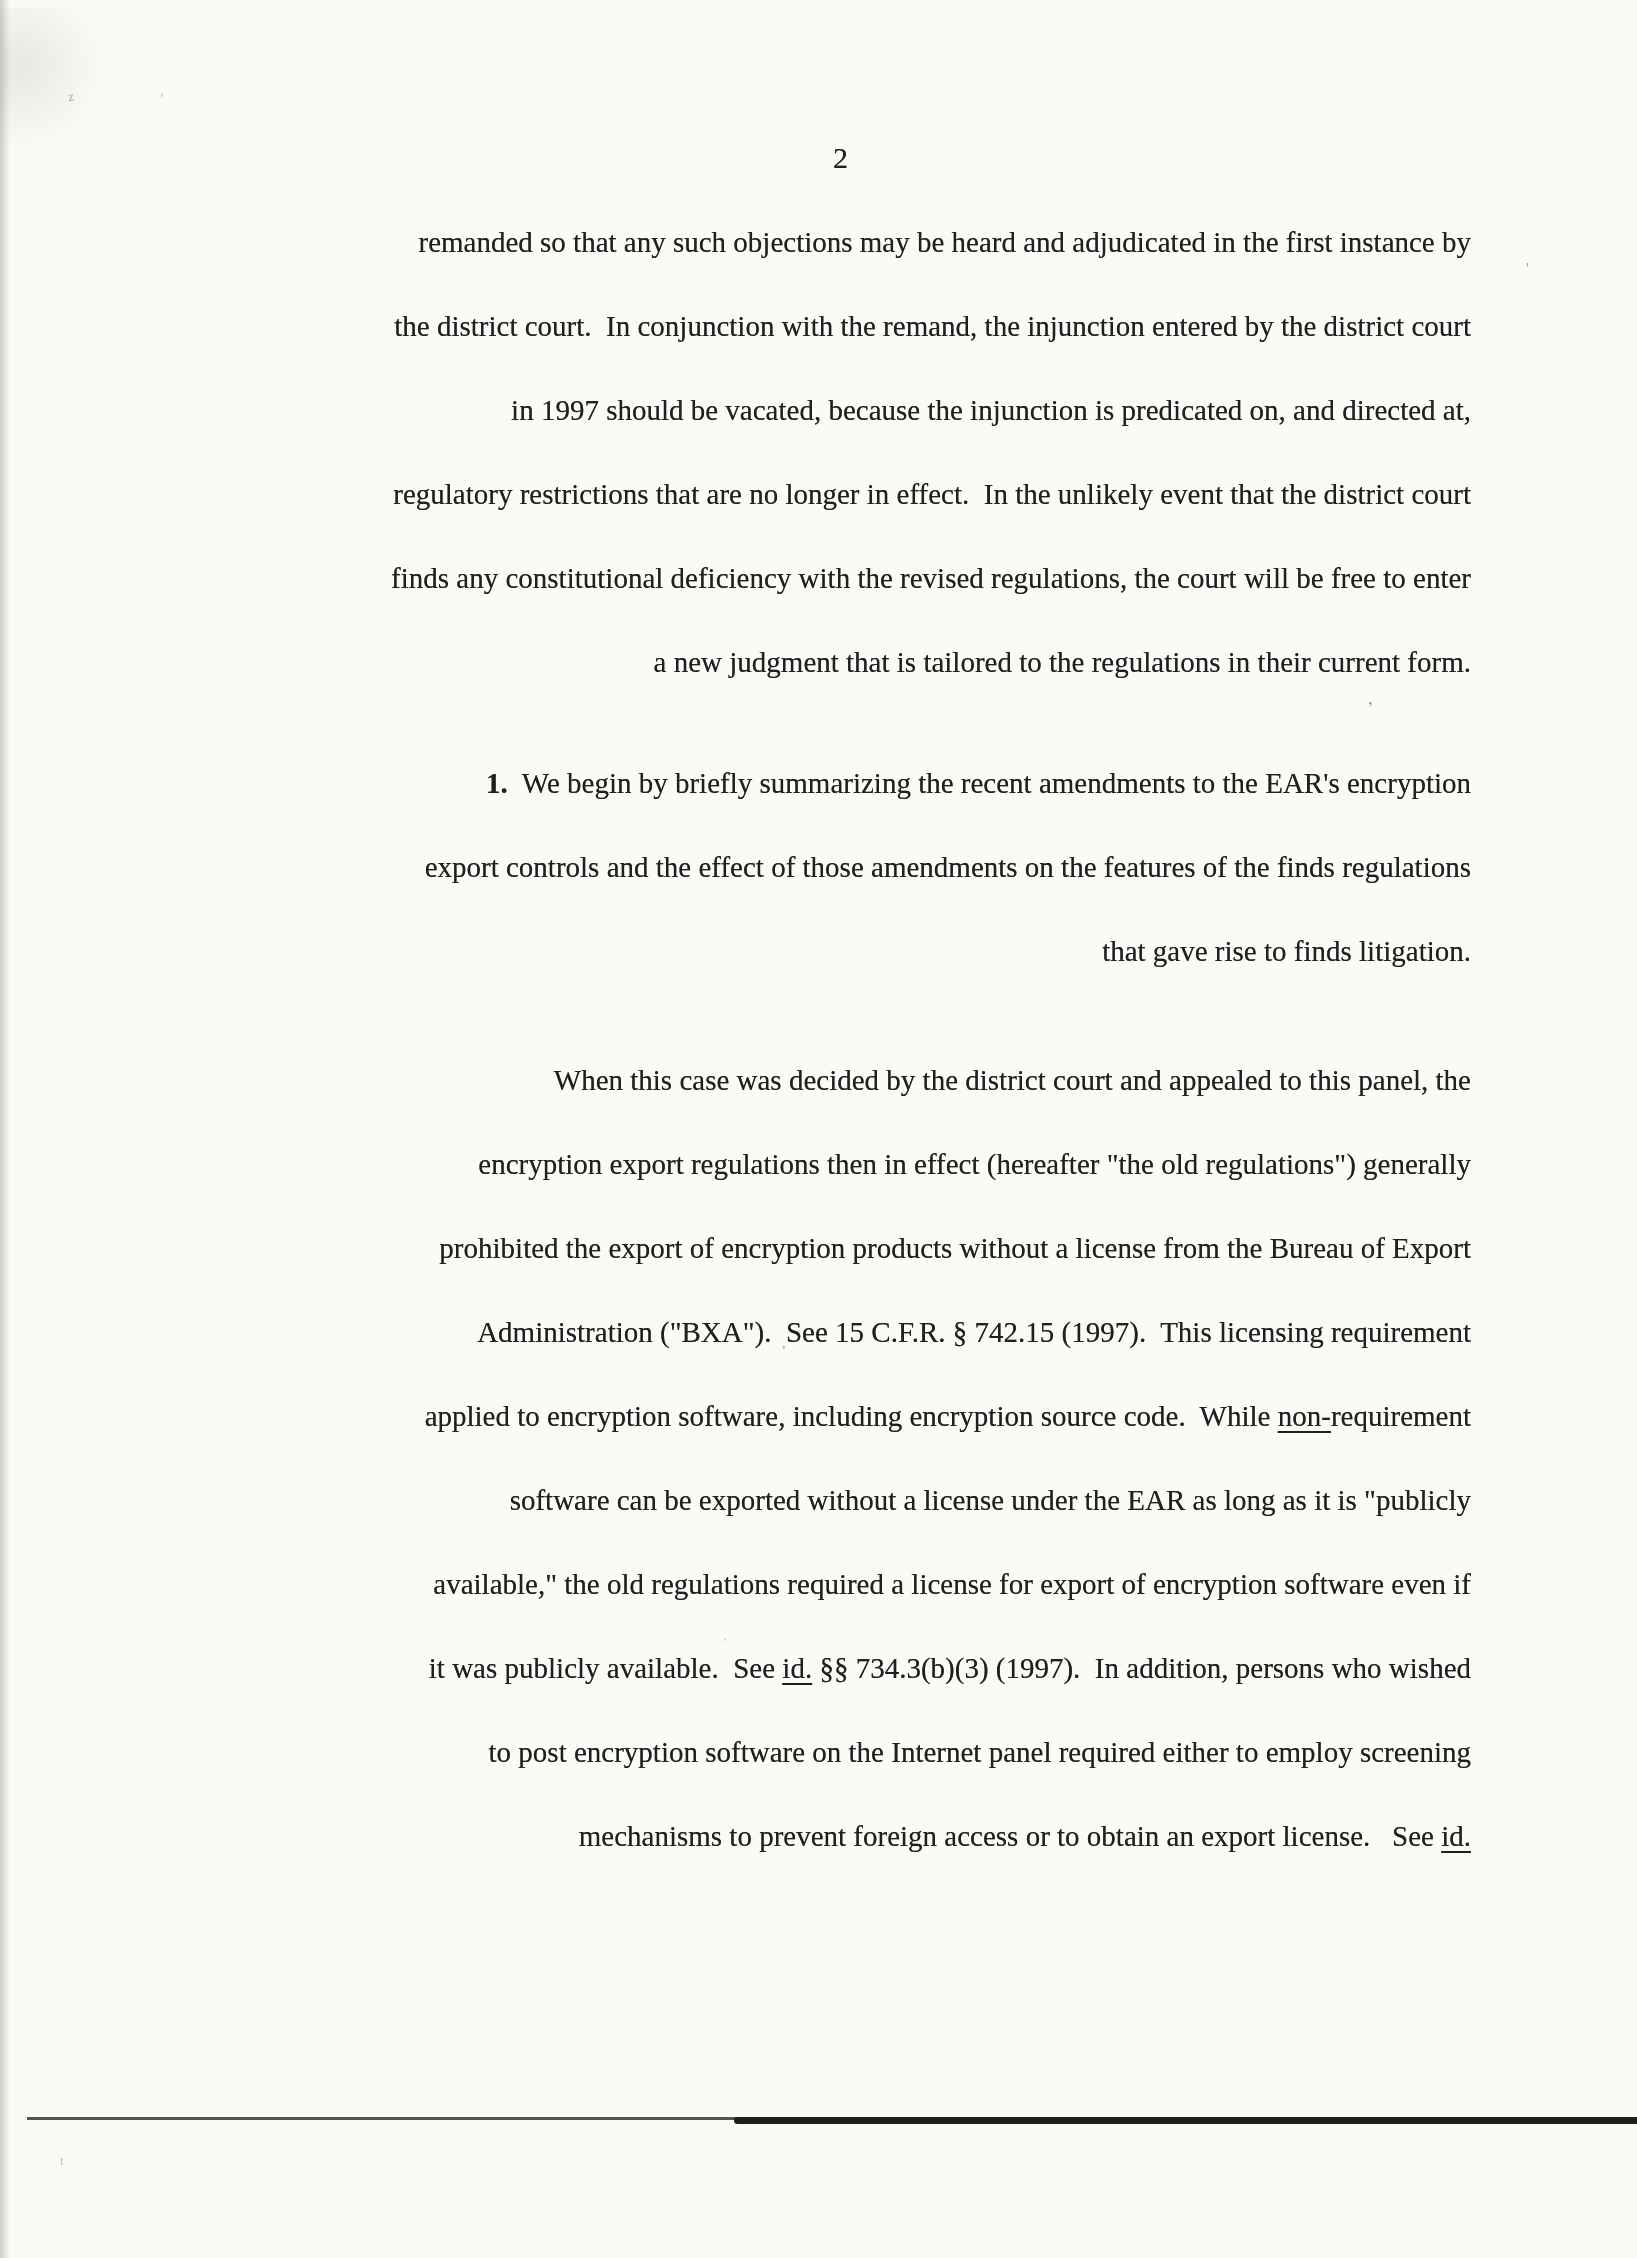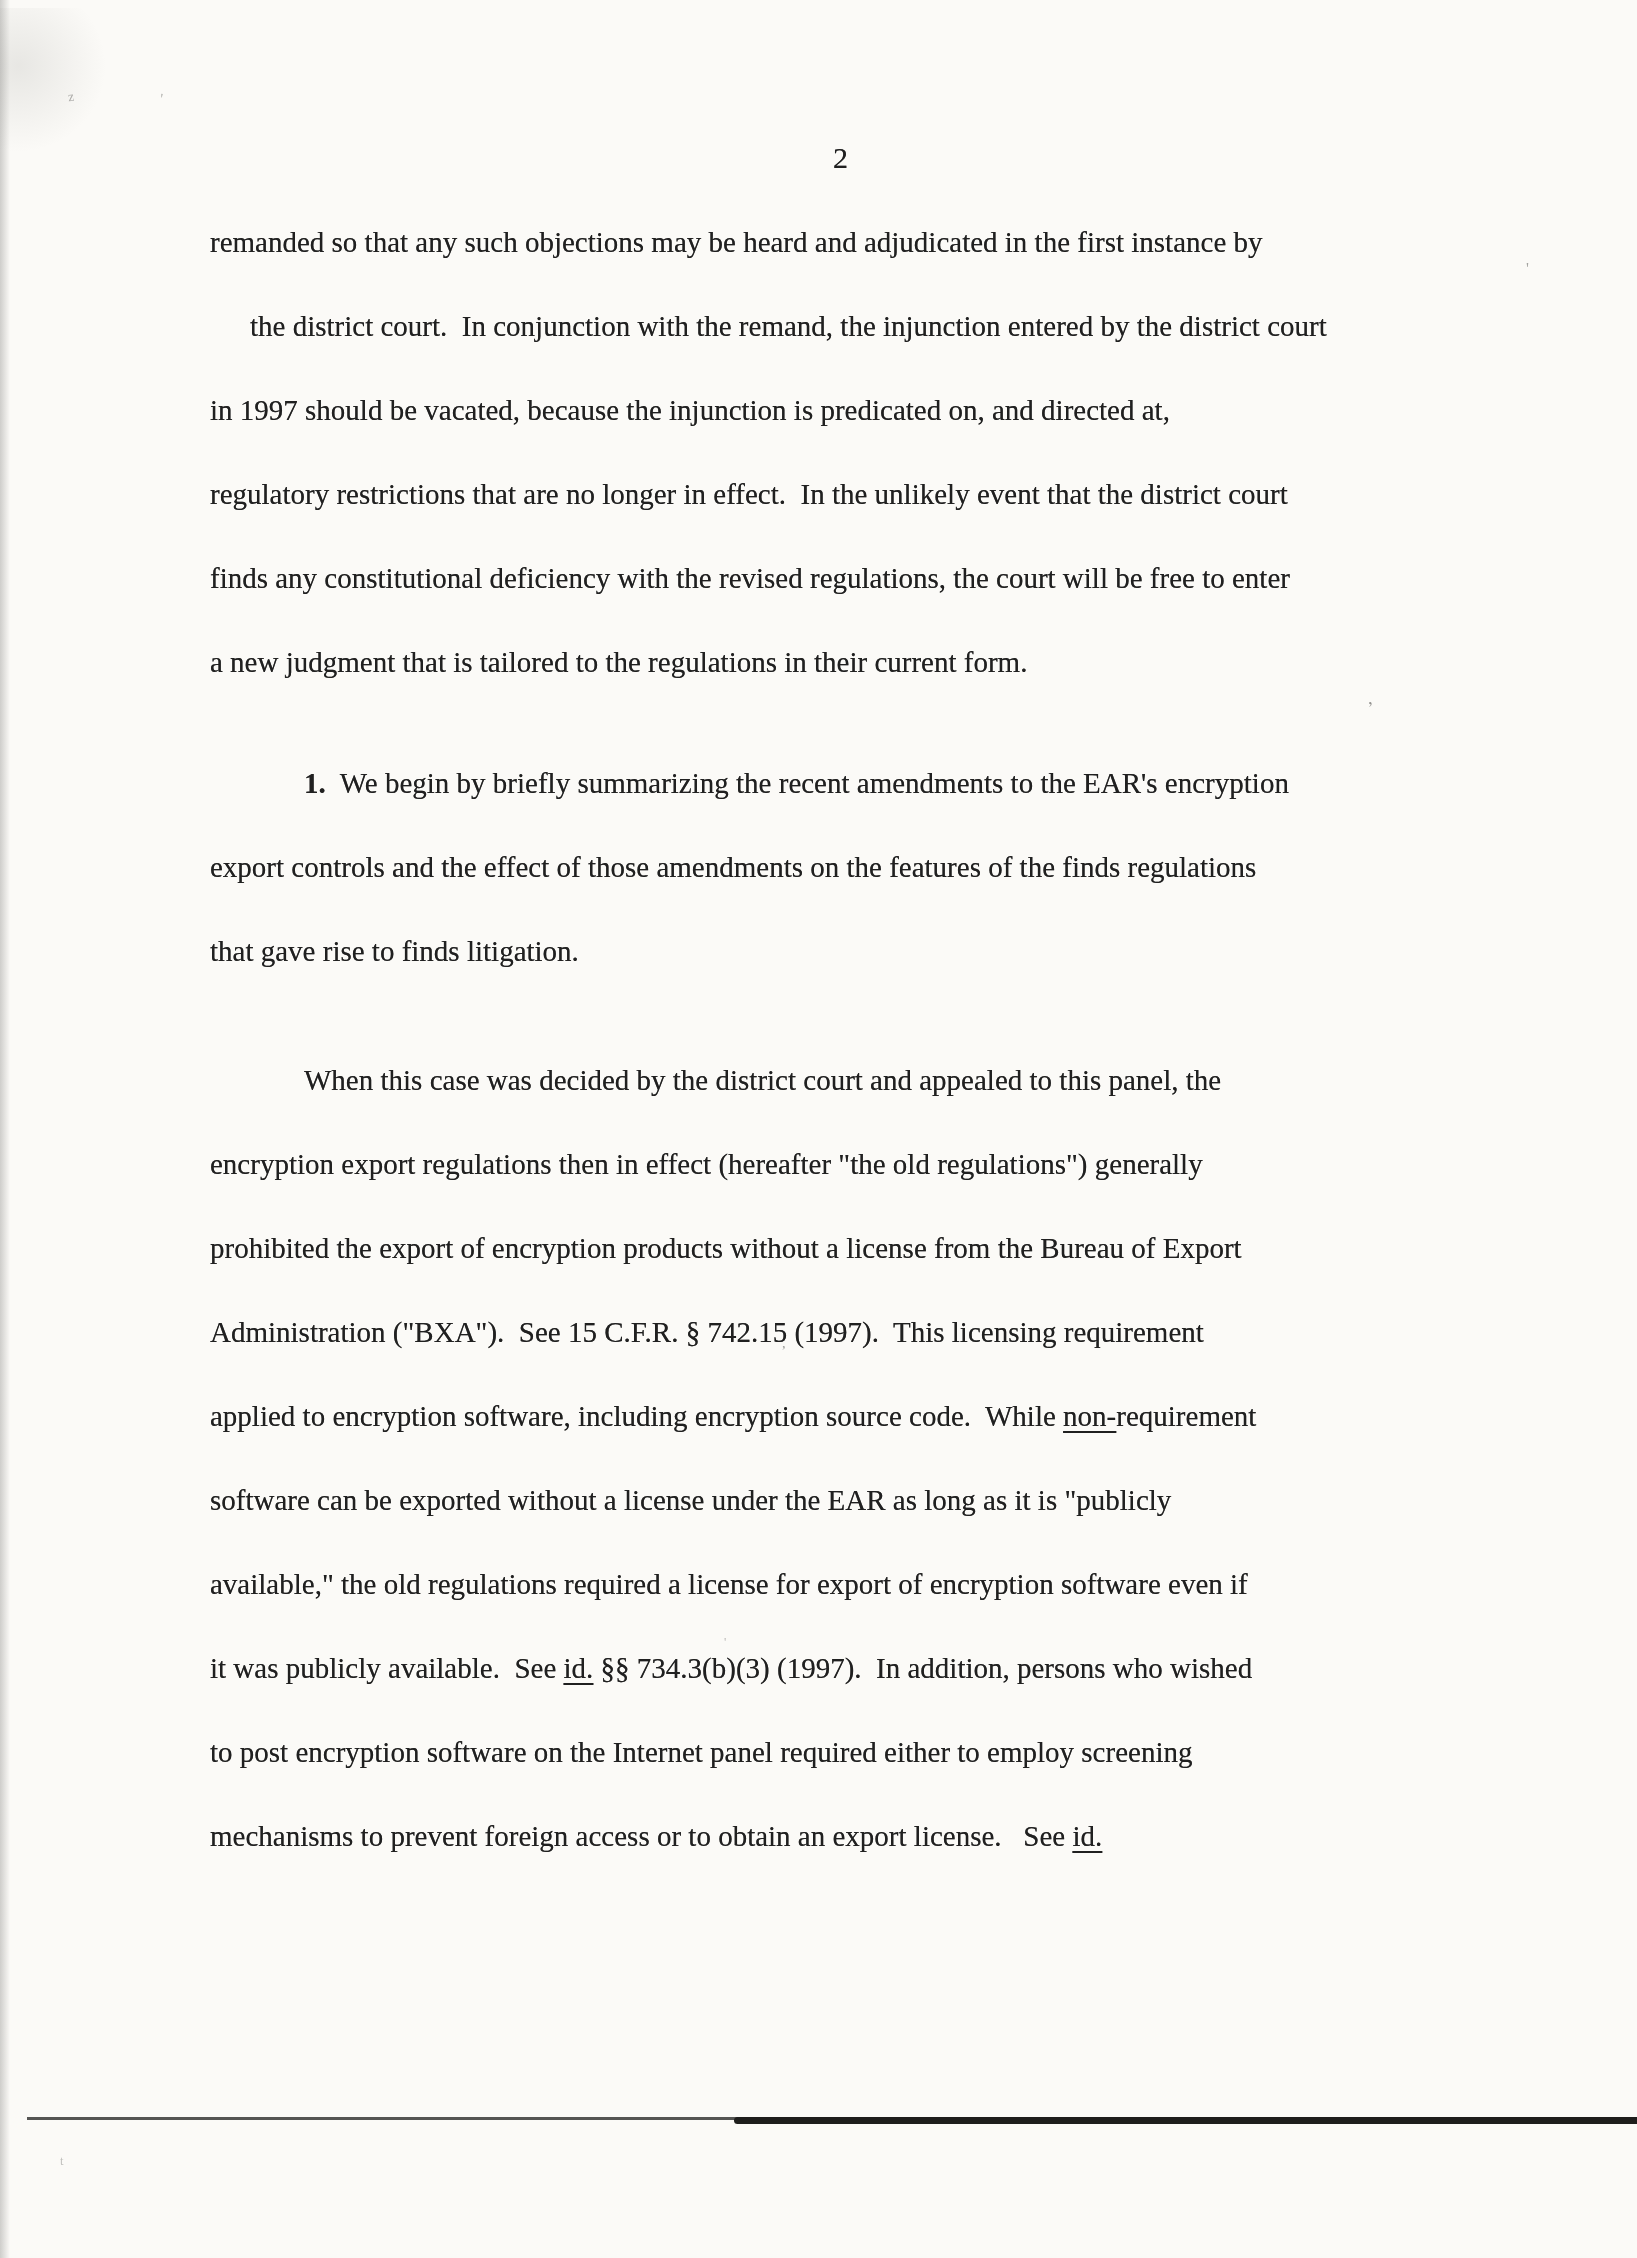--- a/index.html
+++ b/index.html
@@ -44,21 +44,21 @@
     width: 1261px;
     font-size: 29px;
     line-height: 84px;
     text-shadow: 0 0 0.6px rgba(30,30,30,0.65);
   }
   .para { margin: 0; }
   .para-1 { margin-top: 37px; }
   .para-2 { margin-top: 45px; }
   .line {
     white-space: nowrap;
-    text-align: left;
+    text-align: right;
     height: 84px;
   }
   .line.indent { text-indent: 94px; }
   .u {
     text-decoration: underline;
     text-underline-offset: 4.8px;
   }
   .b { font-weight: bold; }
   .scan-line-thin {
     position: absolute;

